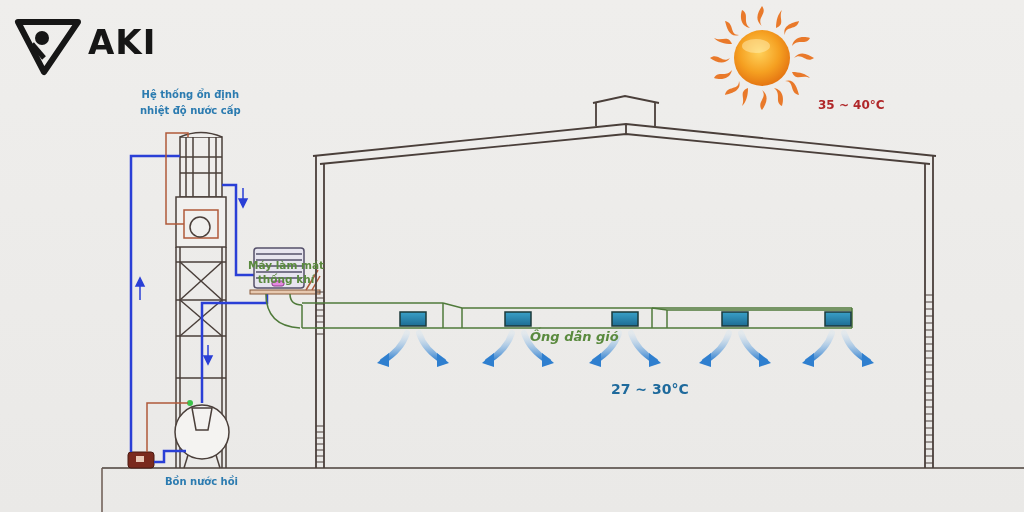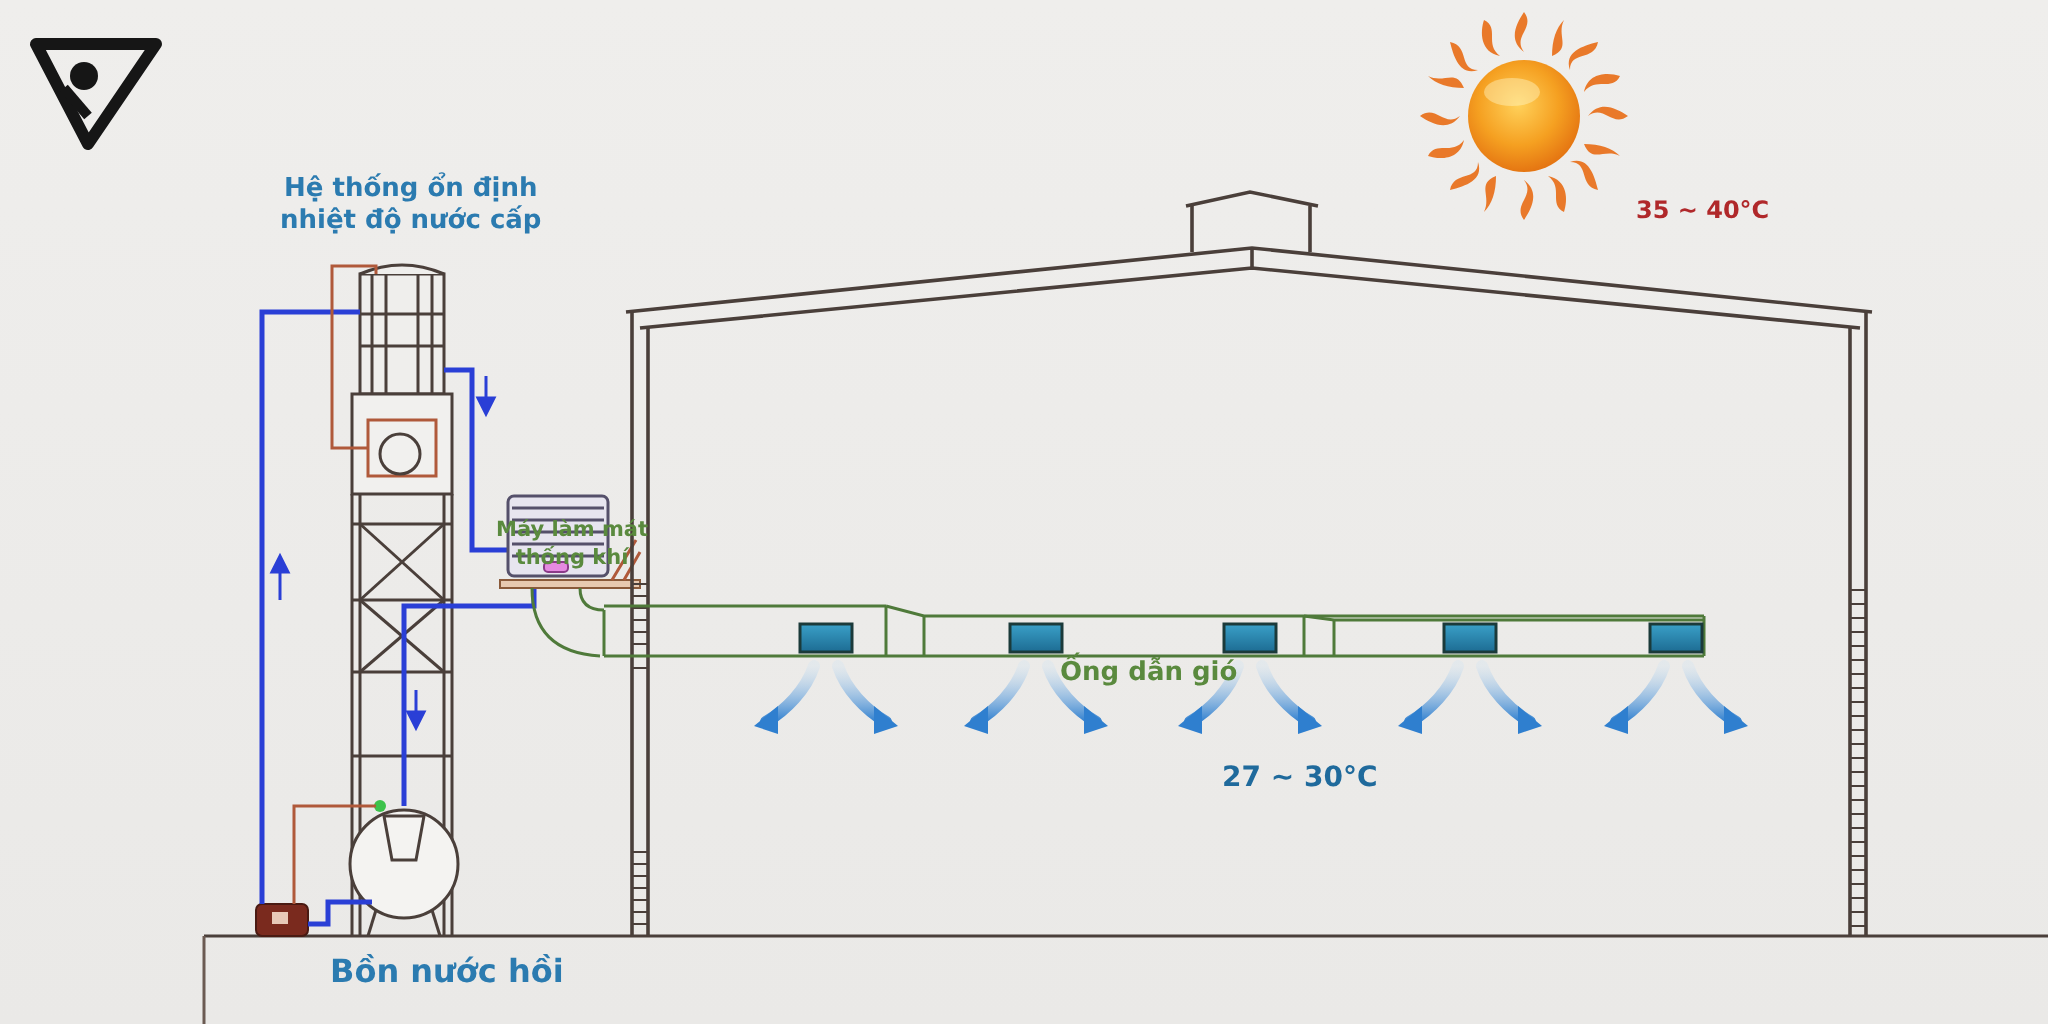--- a/index.html
+++ b/index.html
@@ -242,31 +242,32 @@
       <path d="M20,-48 C16,-40 24,-34 14,-30 C14,-38 16,-44 20,-48z"></path>
       <path d="M-20,48 C-16,40 -24,34 -14,30 C-14,38 -16,44 -20,48z"></path>
       <path d="M-48,-20 C-40,-16 -34,-24 -30,-14 C-38,-14 -44,-16 -48,-20z"></path>
       <path d="M48,20 C40,16 34,24 30,14 C38,14 44,16 48,20z"></path>
     </g>
     <circle cx="0" cy="0" r="28" fill="url(#sunGrad)"></circle>
     <ellipse cx="-6" cy="-12" rx="14" ry="7" fill="#fff3c0" opacity="0.45"></ellipse>
   </g>
 </svg>
 
-
-<div class="lbl lbl-blue" style="left:140px;top:87px;font-size:13px;line-height:16px;text-align:center;">
+<div class="logo-text">AKI</div>
+
+<div class="lbl lbl-blue" style="left:140px;top:87px;font-size:10px;line-height:16px;text-align:center;">
   <div>Hệ thống ổn định</div>
   <div>nhiệt độ nước cấp</div>
 </div>
 
 <div class="lbl lbl-green" style="left:248px;top:212px;font-size:10.5px;line-height:14px;text-align:center;">
   <div>Máy làm mát</div>
   <div>thống khí</div>
 </div>
 
-<div class="lbl lbl-green" style="left:530px;top:283px;font-size:13px;">Ống dẫn gió</div>
-
-<div class="lbl lbl-blue" style="left:165px;top:476px;font-size:16px;">Bồn nước hồi</div>
+<div class="lbl lbl-green" style="left:530px;top:283px;font-size:13px;font-style:italic;">Ống dẫn gió</div>
+
+<div class="lbl lbl-blue" style="left:165px;top:476px;font-size:10px;">Bồn nước hồi</div>
 
 <div class="lbl lbl-red" style="left:818px;top:98px;font-size:12px;">35 ~ 40°C</div>
 
 <div class="lbl lbl-darkblue" style="left:611px;top:381px;font-size:14px;">27 ~ 30°C</div>
 </div>
 
 </body></html>

